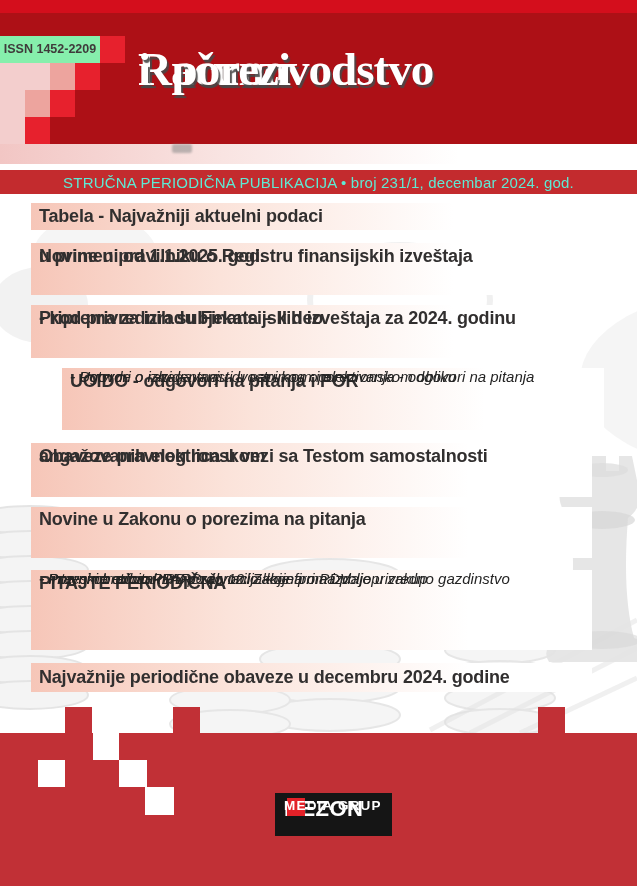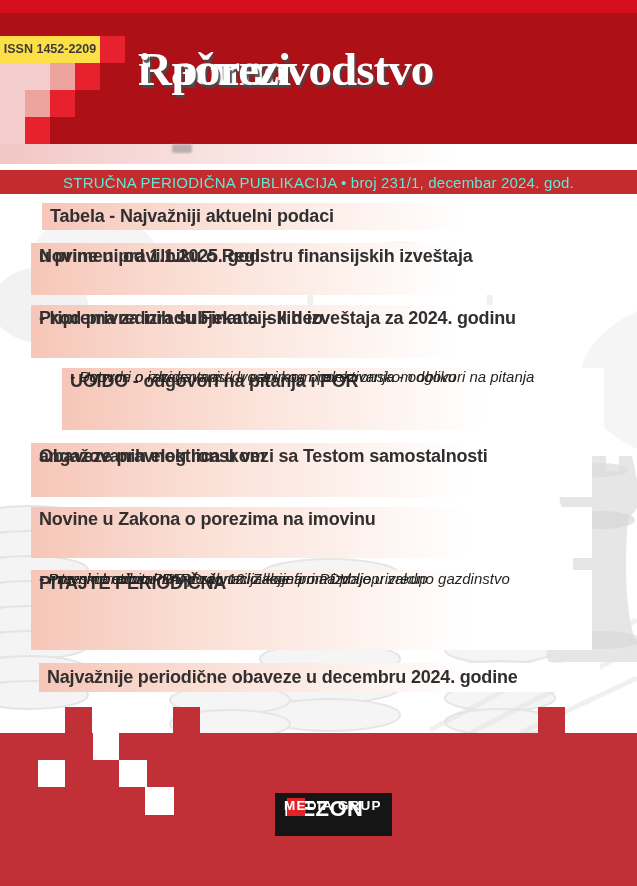--- a/index.html
+++ b/index.html
@@ -6,21 +6,21 @@
   #page{position:relative;width:637px;height:886px;background:#ffffff;overflow:hidden;
         font-family:"Liberation Sans",sans-serif;}
   #page *{position:absolute;box-sizing:border-box;}
 
   
   .topbar{left:0;top:0;width:637px;height:13px;background:#d40e1c;}
   .header{left:0;top:13px;width:637px;height:131px;background:#ad1016;}
   .fadeband{left:0;top:144px;width:637px;height:20px;
             background:linear-gradient(90deg,#f2c6c4 0%,#f9e4e2 35%,#ffffff 72%);}
   .sq{position:absolute;}
-  .issn-box{left:0;top:23px;width:100px;height:27px;background:#fde047;
+  .issn-box{left:0;top:23px;width:100px;height:27px;background:#86efac;
             display:flex;align-items:center;justify-content:center;}
   .issn-box span{position:static;font:700 12.5px/27px "Liberation Sans",sans-serif;color:#3f3b3b;}
   .masthead{left:138px;top:31px;width:460px;color:#ffffff;
             font-family:"Liberation Serif","DejaVu Serif",serif;font-weight:700;
             text-shadow:2px 3px 1px rgba(72,72,72,.9);}
   .masthead .m1{position:static;display:block;font-size:47px;line-height:50px;letter-spacing:-1px;text-align:right;}
   .masthead .m2{position:static;display:block;font-size:47px;line-height:50px;letter-spacing:-1px;white-space:pre;}
   .smudge{left:172px;top:144px;width:20px;height:9px;background:#8a8a8a;opacity:.55;
           filter:blur(1px);border-radius:2px;}
 
@@ -132,50 +132,50 @@
   </div>
 
   <div class="fadeband"></div>
   <div class="smudge"></div>
 
   <div class="banner">
     <span>STRUČNA PERIODIČNA PUBLIKACIJA • broj 231/1, decembar 2024. god.</span>
   </div>
 
   <div id="strips">
-      <div class="strip" style="top: 203px; height: 27px; width: 542px; margin-left: 11px;">
+      <div class="strip" style="top: 203px; height: 27px; width: 542px;">
         <span class="s-title" style="line-height: 27px;">Tabela - Najvažniji aktuelni podaci</span>
       </div>
       <div class="strip" style="top: 243px; height: 52px; width: 542px;">
         <span class="s-title" style="line-height: 26px;">Novine u pravilniku o Registru finansijskih izveštaja</span>
         <span class="s-title" style="line-height: 26px;">u primeni od 1.1.2025. god.</span>
       </div>
       <div class="strip" style="top: 305px; height: 53px; width: 542px;">
         <span class="s-title" style="line-height: 26px;">Priprema za izradu Finansijskih izveštaja za 2024. godinu</span>
         <span class="s-title" style="line-height: 26px;">- kod privrednih subjekata – II deo</span>
       </div>
       <div class="strip" style="top: 368px; height: 62px; width: 542px; margin-left: 31px;">
         <span class="s-title" style="line-height: 26px;">UOIDO - odgovori na pitanja i POR</span>
         <span class="s-sub">- Ugovori o izbegavanju dvostrukog oporezivanja - odgovori na pitanja</span>
         <span class="s-sub">- Potvrde o rezidentnosti u papirnom i elektronskom obliku</span>
       </div>
       <div class="strip" style="top: 443px; height: 54px; width: 561px;">
         <span class="s-title" style="line-height: 26px;">Obaveze pravnog lica u vezi sa Testom samostalnosti</span>
         <span class="s-title" style="line-height: 26px;">angažovanih elektronskom</span>
       </div>
       <div class="strip" style="top: 507px; height: 51px; width: 561px;">
-        <span class="s-title" style="line-height: 25px;">Novine u Zakona o porezima na imovinu</span>
+        <span class="s-title" style="line-height: 25px;">Novine u Zakonu o porezima na pitanja</span>
       </div>
       <div class="strip" style="top: 570px; height: 80px; width: 561px;">
         <span class="s-title" style="line-height: 26px;">PITAJTE PERIODIČNA</span>
         <span class="s-sub">- Interni obračun PDV po čl. 10. Zakona o PDV</span>
         <span class="s-sub">- Pravo na odbitak PDV za vozilo koje firma izdaje u zakup</span>
         <span class="s-sub">- Poreski tretman IPARD donacija koje prima poljoprivredno gazdinstvo</span>
       </div>
-      <div class="strip" style="top: 663px; height: 29px; width: 561px; margin-left: 8px;">
+      <div class="strip" style="top: 663px; height: 29px; width: 561px;">
         <span class="s-title" style="line-height: 29px;">Najvažnije periodične obaveze u decembru 2024. godine</span>
       </div>
     </div>
 
   <div class="sq redsq" style="left:65px;top:707px;width:27px;height:26px"></div>
   <div class="sq redsq" style="left:173px;top:707px;width:27px;height:26px"></div>
   <div class="sq redsq" style="left:538px;top:707px;width:27px;height:26px"></div>
   <div class="block"></div>
   <div class="sq whitesq" style="left:93px;top:733px;width:26px;height:27px"></div>
   <div class="sq whitesq" style="left:38px;top:760px;width:27px;height:27px"></div>

